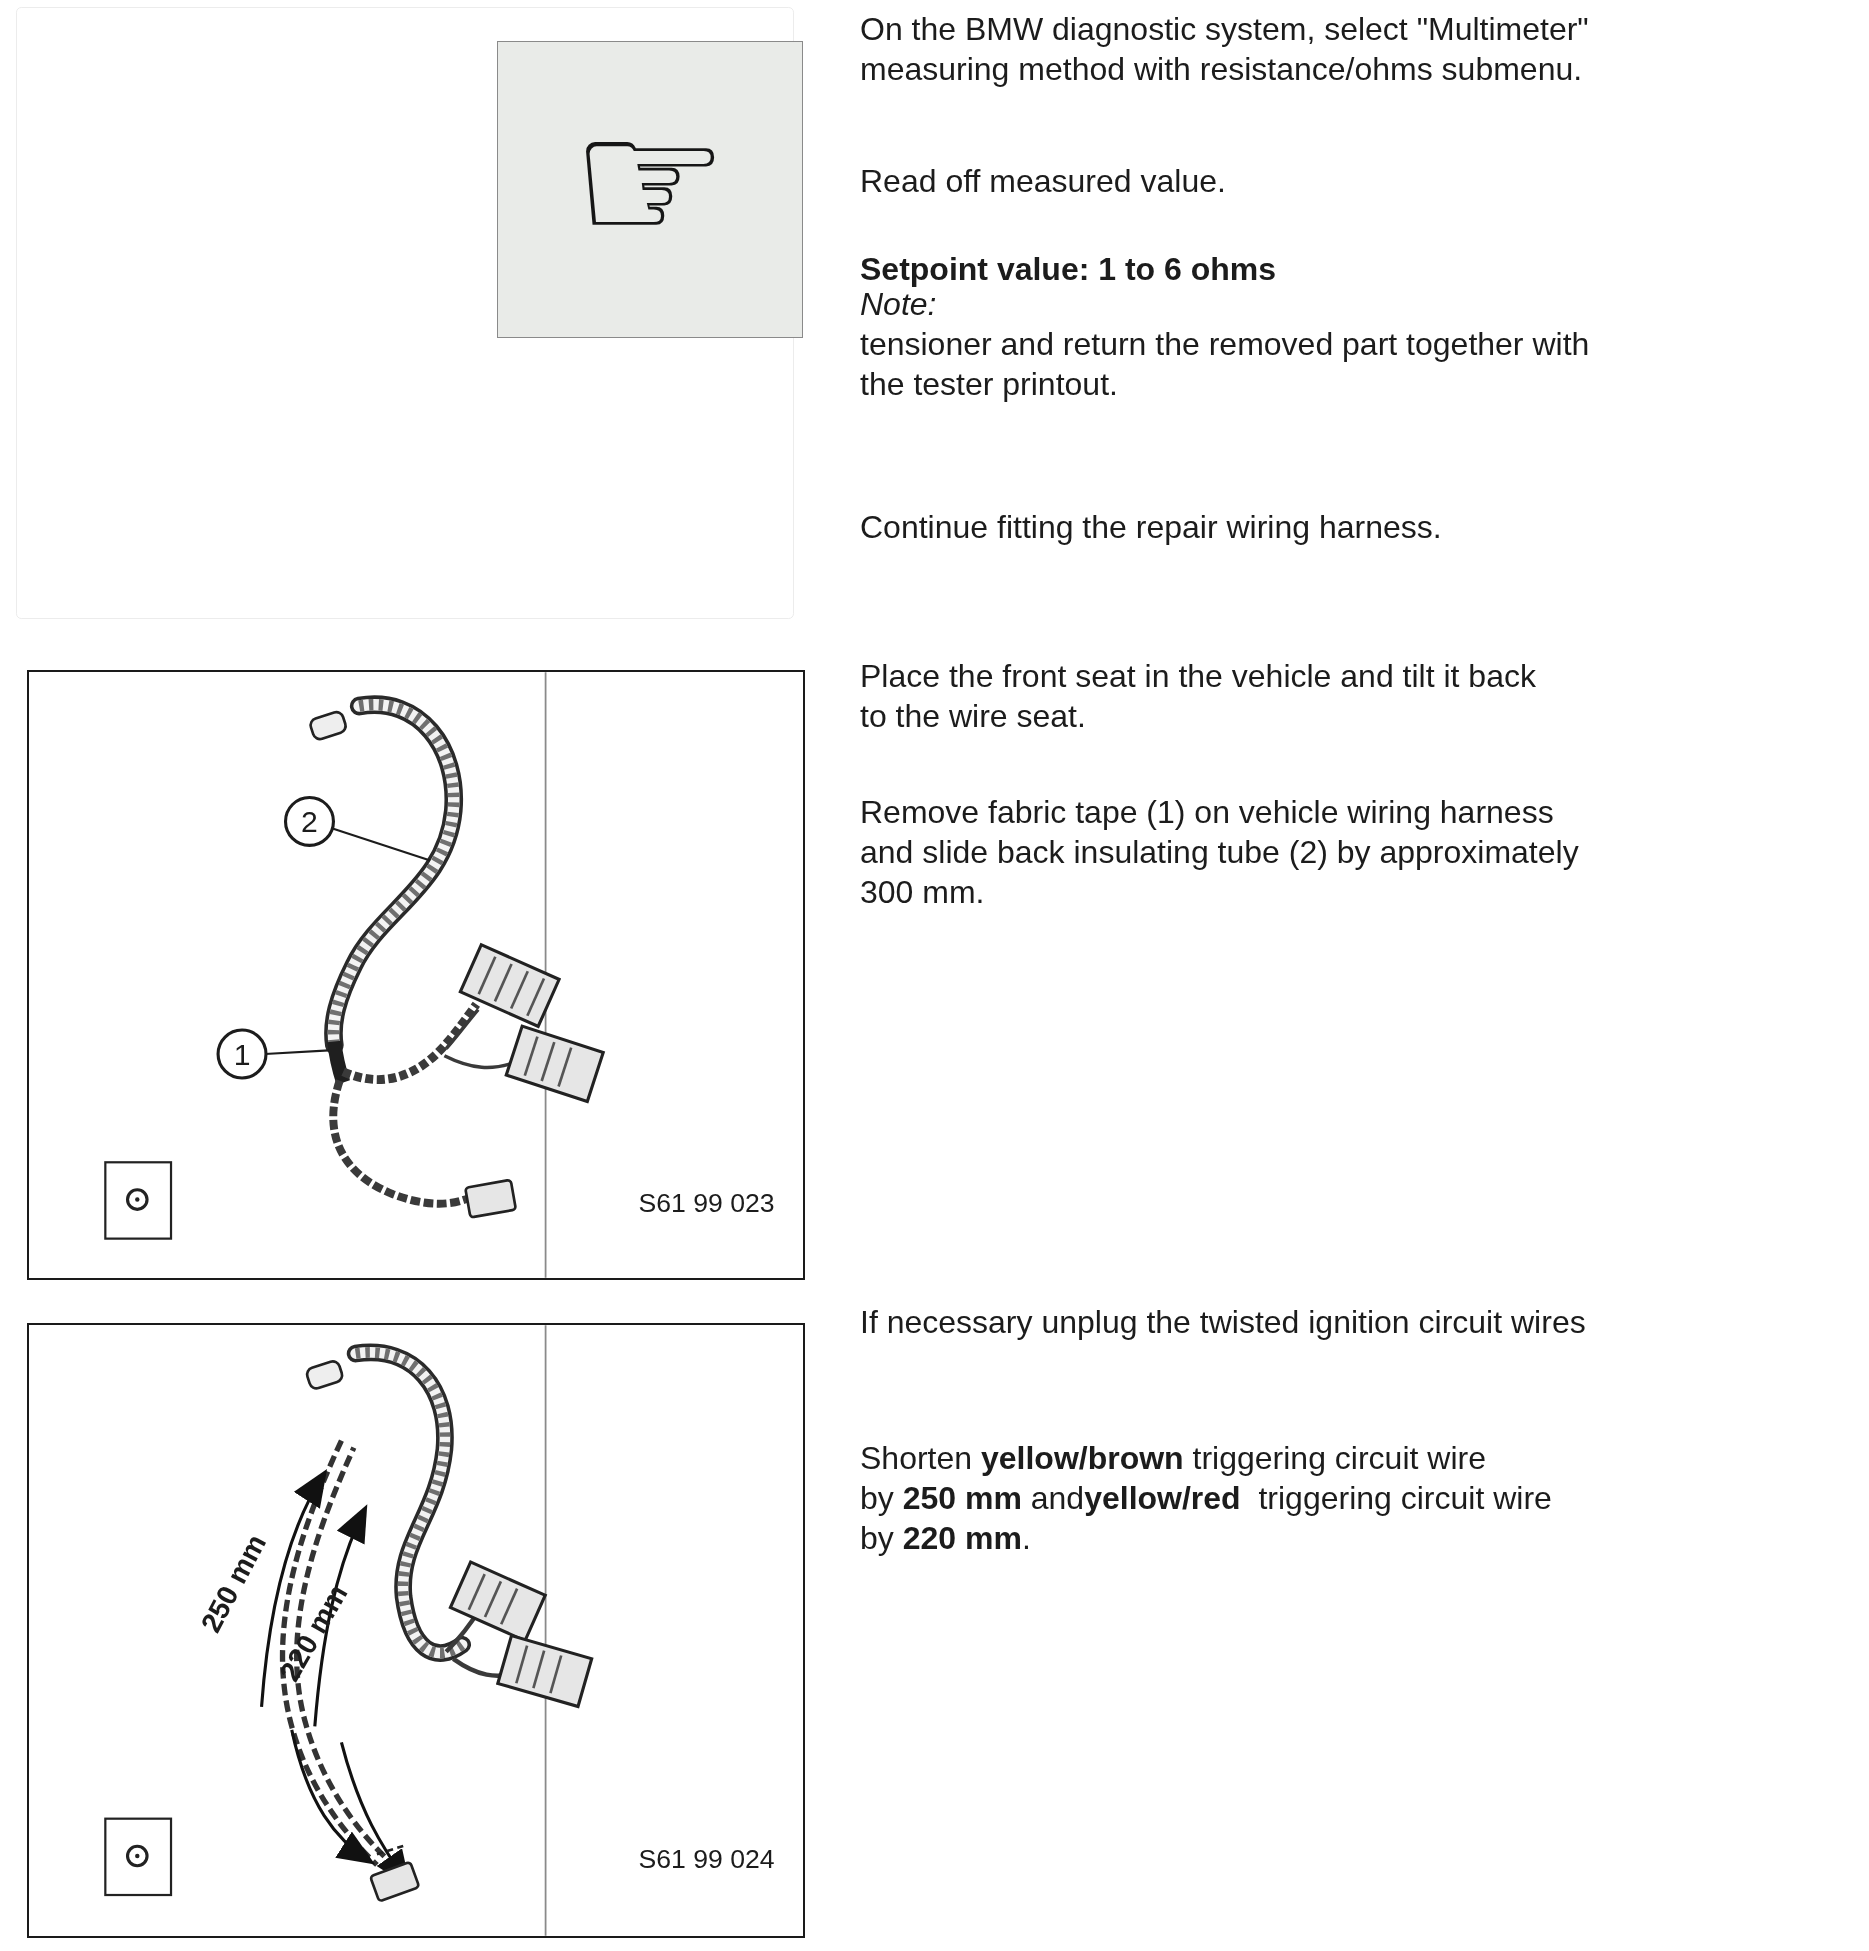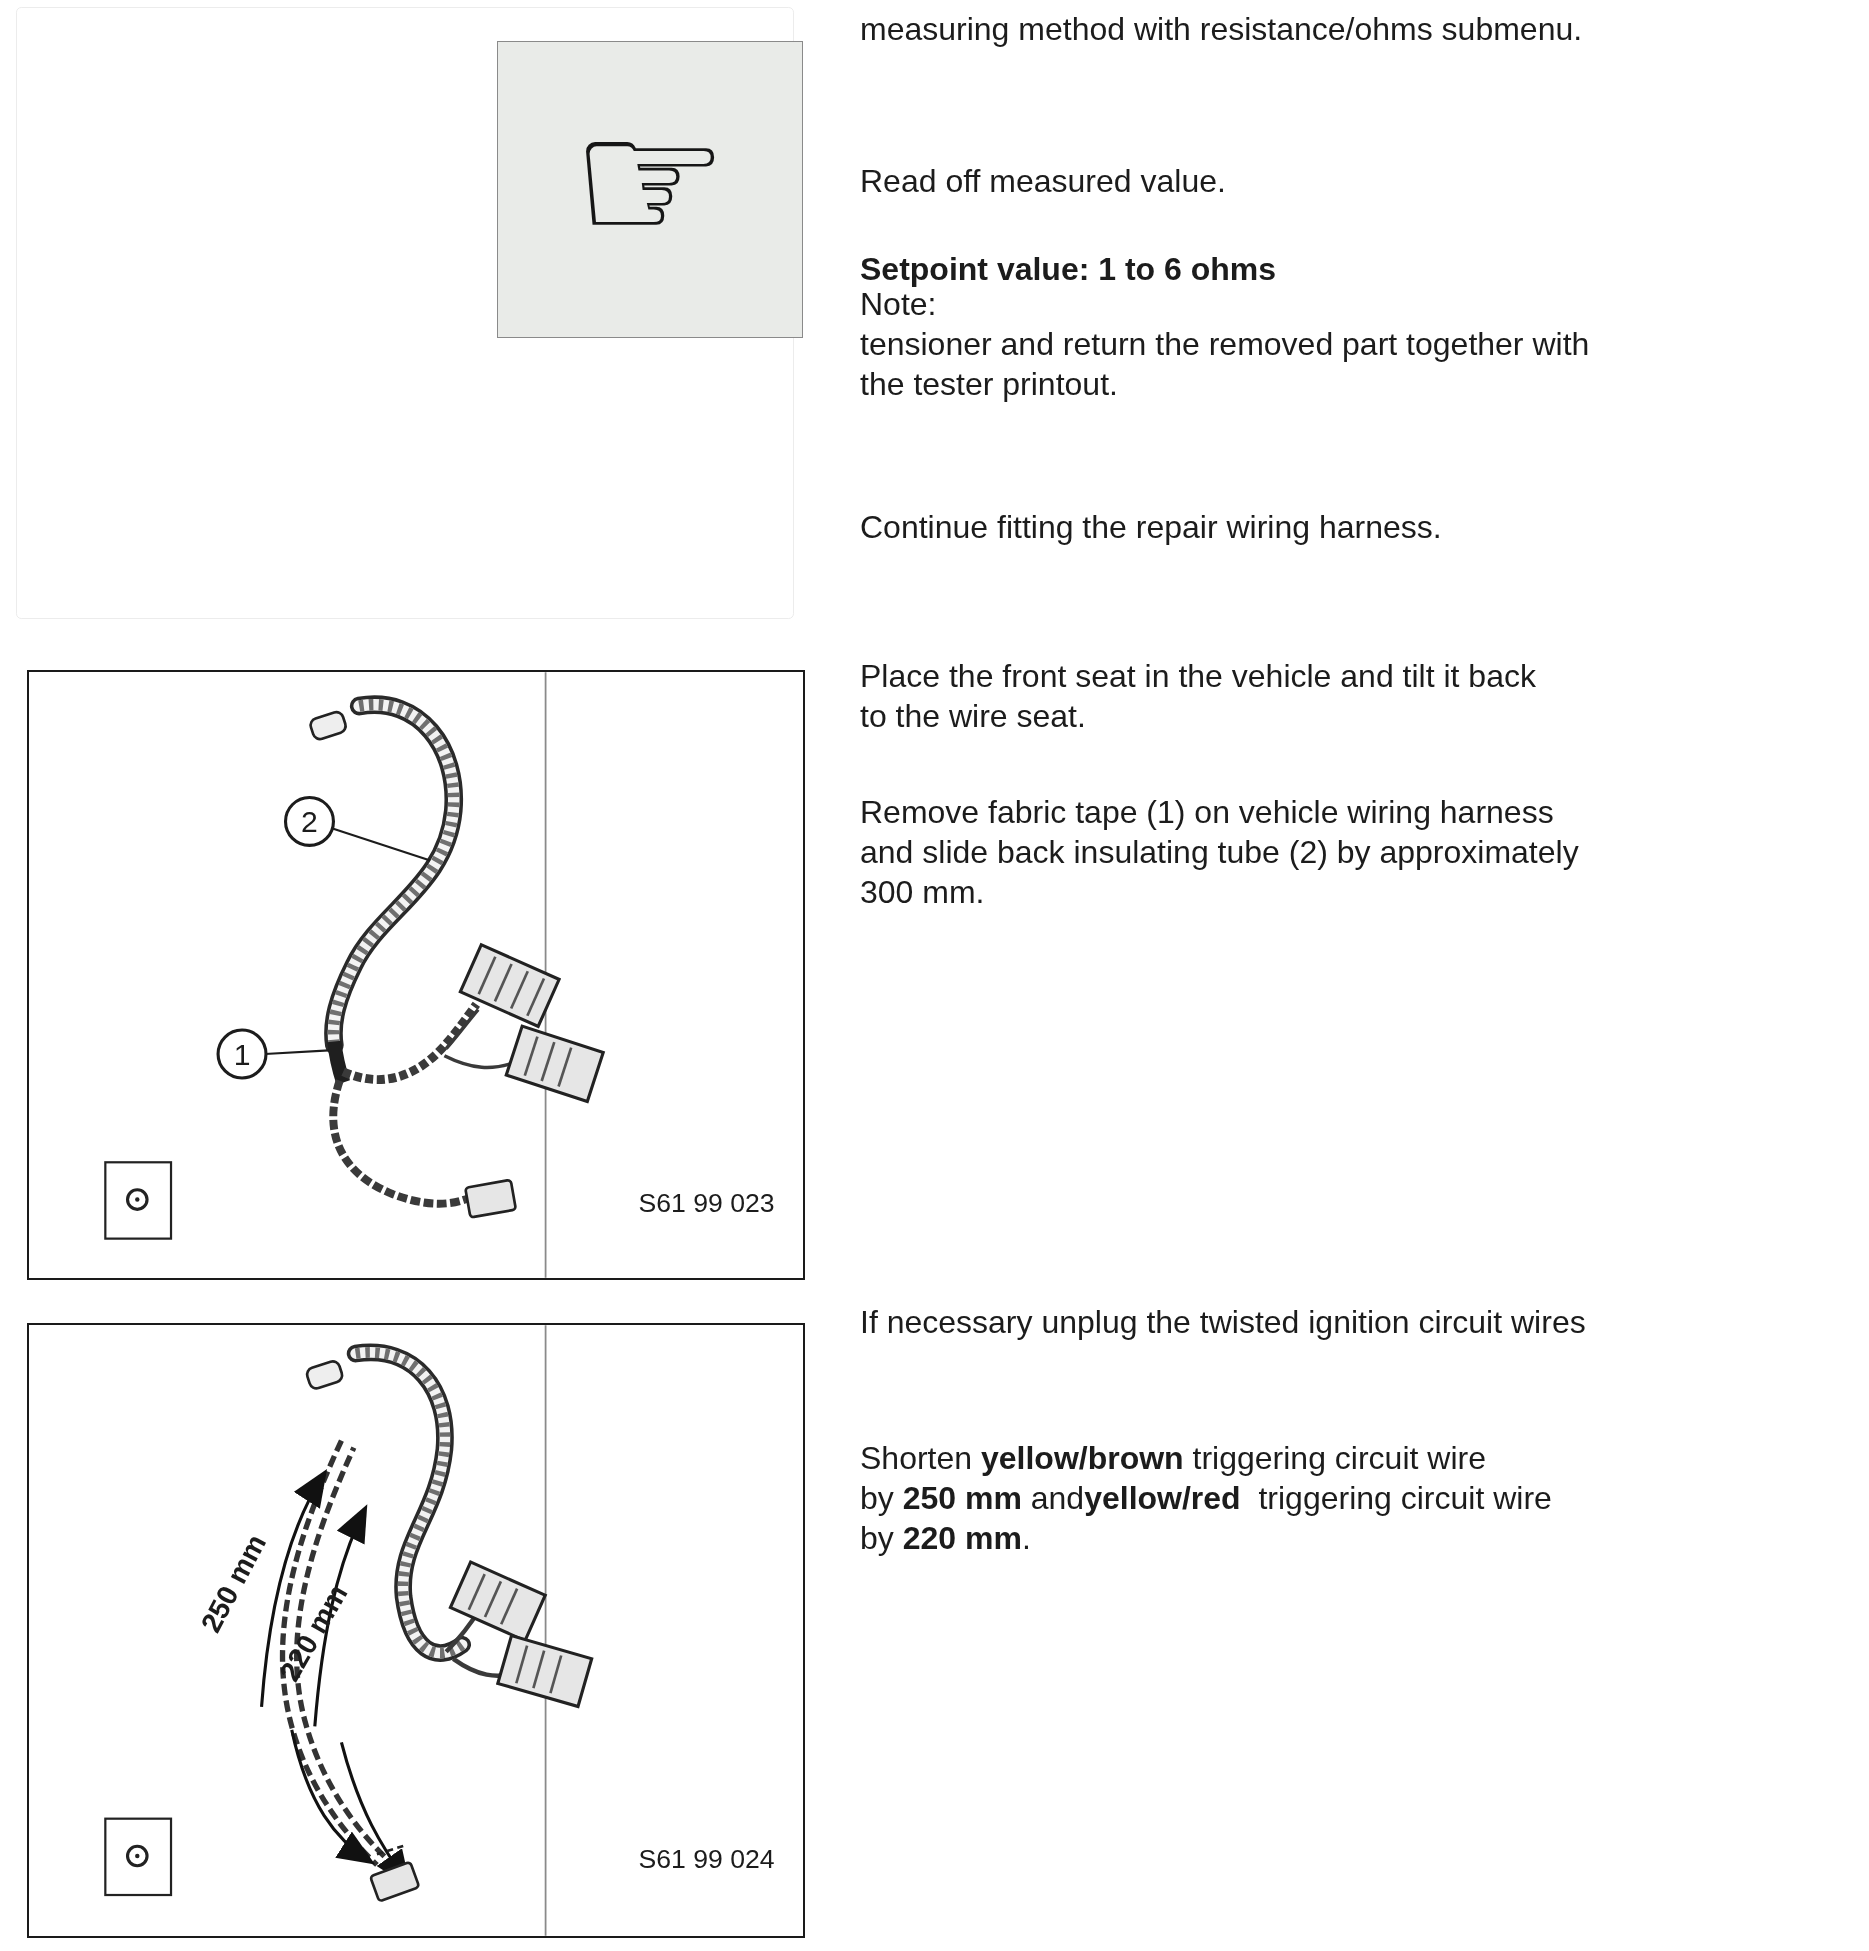--- a/index.html
+++ b/index.html
@@ -7,21 +7,21 @@
   body {
     width: 1870px; height: 1952px;
     position: relative;
     font-family: "Liberation Sans", sans-serif;
     color: #1c1c1c;
   }
   .abs { position: absolute; }
   .para { font-size: 32px; line-height: 40px; }
   .line { white-space: pre-wrap; }
   .b { font-weight: bold; margin-top: 48px; }
-  .i { }
+  .i { font-style: italic; }
 
   
   .soft-panel {
     left: 16px; top: 7px; width: 778px; height: 612px;
     border: 0.9px solid #ececec; border-radius: 5.3px; background: #ffffff;
   }
   
   .icon-box {
     left: 497px; top: 41px; width: 306px; height: 297px;
     background: #e9ebe8; border: 0.9px solid #8a8a8a;
@@ -52,20 +52,21 @@
 </head>
 <body>
 
 <div class="abs soft-panel"></div>
 
 <div class="abs icon-box">
   <span class="hand-glyph">☞</span>
 </div>
 
 <div class="abs para text-col" style="top:8.9px">
+  <div class="line">On the BMW diagnostic system, select "Multimeter"</div>
   <div class="line">measuring method with resistance/ohms submenu.</div>
 </div>
 
 <div class="abs para text-col" style="top:161px">
   <div class="line">Read off measured value.</div>
   <div class="line b">Setpoint value: 1 to 6 ohms</div>
 </div>
 
 <div class="abs para text-col" style="top:284px">
   <div class="line i">Note:</div>

